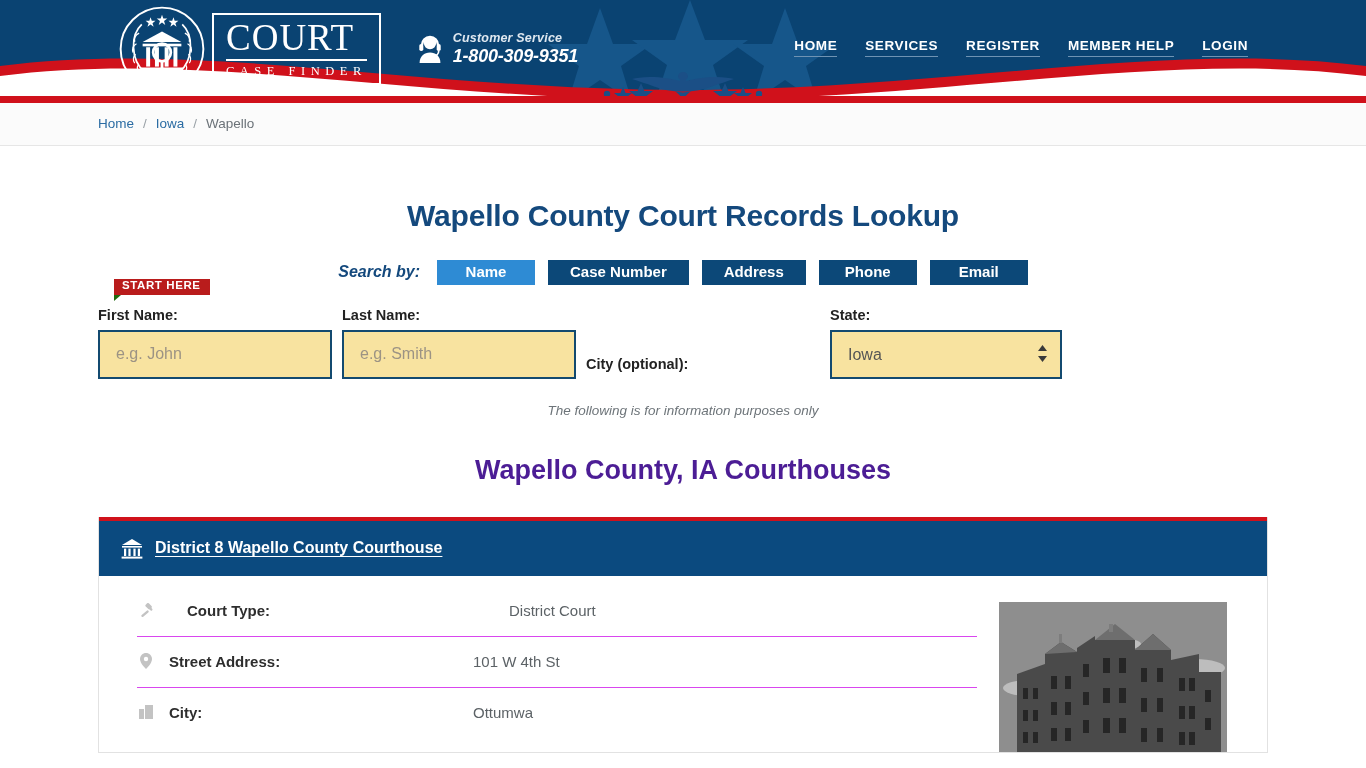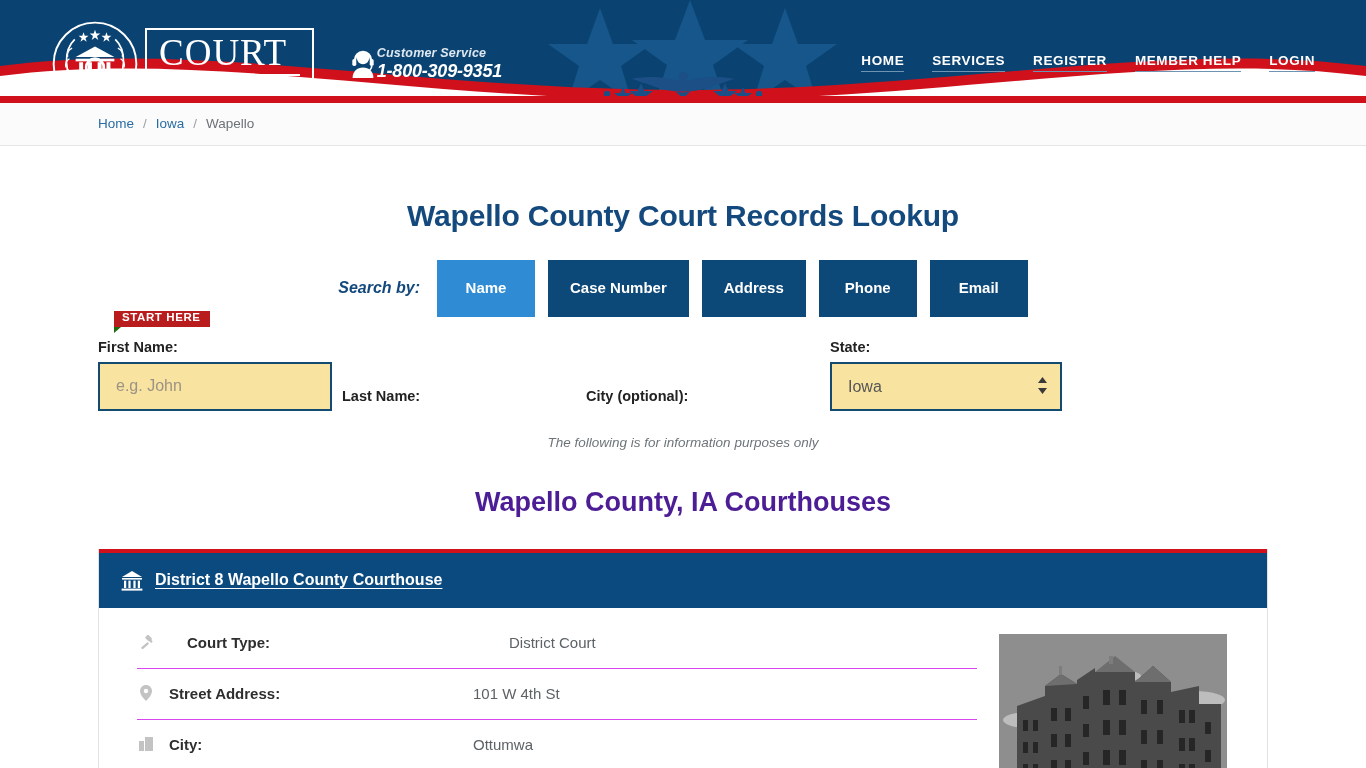--- a/index.html
+++ b/index.html
@@ -11,38 +11,38 @@
   }
 
   
   .header {
     position:relative; height:96px; background:#0a4372; overflow:hidden;
   }
   .hdr-stars { position:absolute; inset:0; pointer-events:none; }
   .hdr-wave { position:absolute; left:0; right:0; bottom:0; height:46px; }
   .hdr-eagle { position:absolute; left:0; right:0; bottom:-4px; height:36px; display:flex; justify-content:center; align-items:flex-end; pointer-events:none;}
   .hdr-inner {
-    position:relative; width:1366px; height:96px; margin:16px auto; padding:0 51px;
+    position:relative; width:1366px; height:96px; margin:1px auto; padding:0 118px;
     display:flex; align-items:center; z-index:4;
   }
   .logo { display:flex; align-items:center; gap:6px; }
   .logo-emblem { width:88px; height:88px; flex:none; }
   .logo-text {
     border:2px solid #ffffff; padding:4px 12px 5px 12px; color:#fff;
   }
   .logo-title {
     font-family:"Liberation Serif", serif; font-size:37px; letter-spacing:1px;
     line-height:1; font-weight:400; border-bottom:2px solid #fff; padding-bottom:3px;
   }
   .logo-sub {
     font-family:"Liberation Serif", serif; font-size:12.5px; letter-spacing:5.5px;
     line-height:1; text-align:center; padding-top:4px;
   }
   .cs {
-    display:flex; align-items:center; gap:1px; margin-left:36px; color:#fff;
+    display:flex; align-items:center; gap:10px; margin-left:36px; color:#fff;
   }
   .cs-icon { width:26px; height:30px; flex:none; }
   .cs-label {
     font-size:12.5px; font-style:italic; font-weight:bold; letter-spacing:.2px;
     color:#dfe8f0; line-height:1.15;
   }
   .cs-phone {
     font-size:18px; font-style:italic; font-weight:bold; color:#ffffff; line-height:1.15;
     letter-spacing:-.2px;
   }
@@ -72,21 +72,21 @@
 
   
   .searchby {
     margin-top:27px; display:flex; align-items:center; justify-content:center; gap:13px;
   }
   .searchby-label {
     font-size:16px; font-style:italic; font-weight:bold; color:#14497d; margin-right:4px;
   }
   .tab {
     background:#0c4878; color:#fff; font-size:15px; font-weight:bold;
-    padding:20px 22px; min-width:98px; text-align:center; cursor:pointer; line-height:1.1;
+    padding:4px 22px; min-width:98px; text-align:center; cursor:pointer; line-height:1.1;
   }
   .tab.active { background:#2e8bd4; }
 
   
   .formrow {
     margin-top:22px; display:flex; align-items:flex-end; gap:10px; position:relative;
   }
   .starthere {
     position:absolute; left:16px; top:-28px; background:#b91c1c; color:#fff;
     font-size:11.5px; font-weight:bold; letter-spacing:.6px; padding:0 9px 4px 8px;
@@ -286,20 +286,21 @@
   <div class="formrow">
     <div class="starthere">START HERE</div>
 
     <div class="field f-first">
       <label>First Name:</label>
       <input type="text" placeholder="e.g. John" style="">
     </div>
 
     <div class="field f-last">
       <label>Last Name:</label>
+      <input type="text" placeholder="e.g. Smith" style="">
     </div>
 
     <div class="field f-city optional">
       <label>City (optional):</label>
     </div>
 
     <div class="field f-state">
       <label>State:</label>
       <select>
         <option>Iowa</option>

